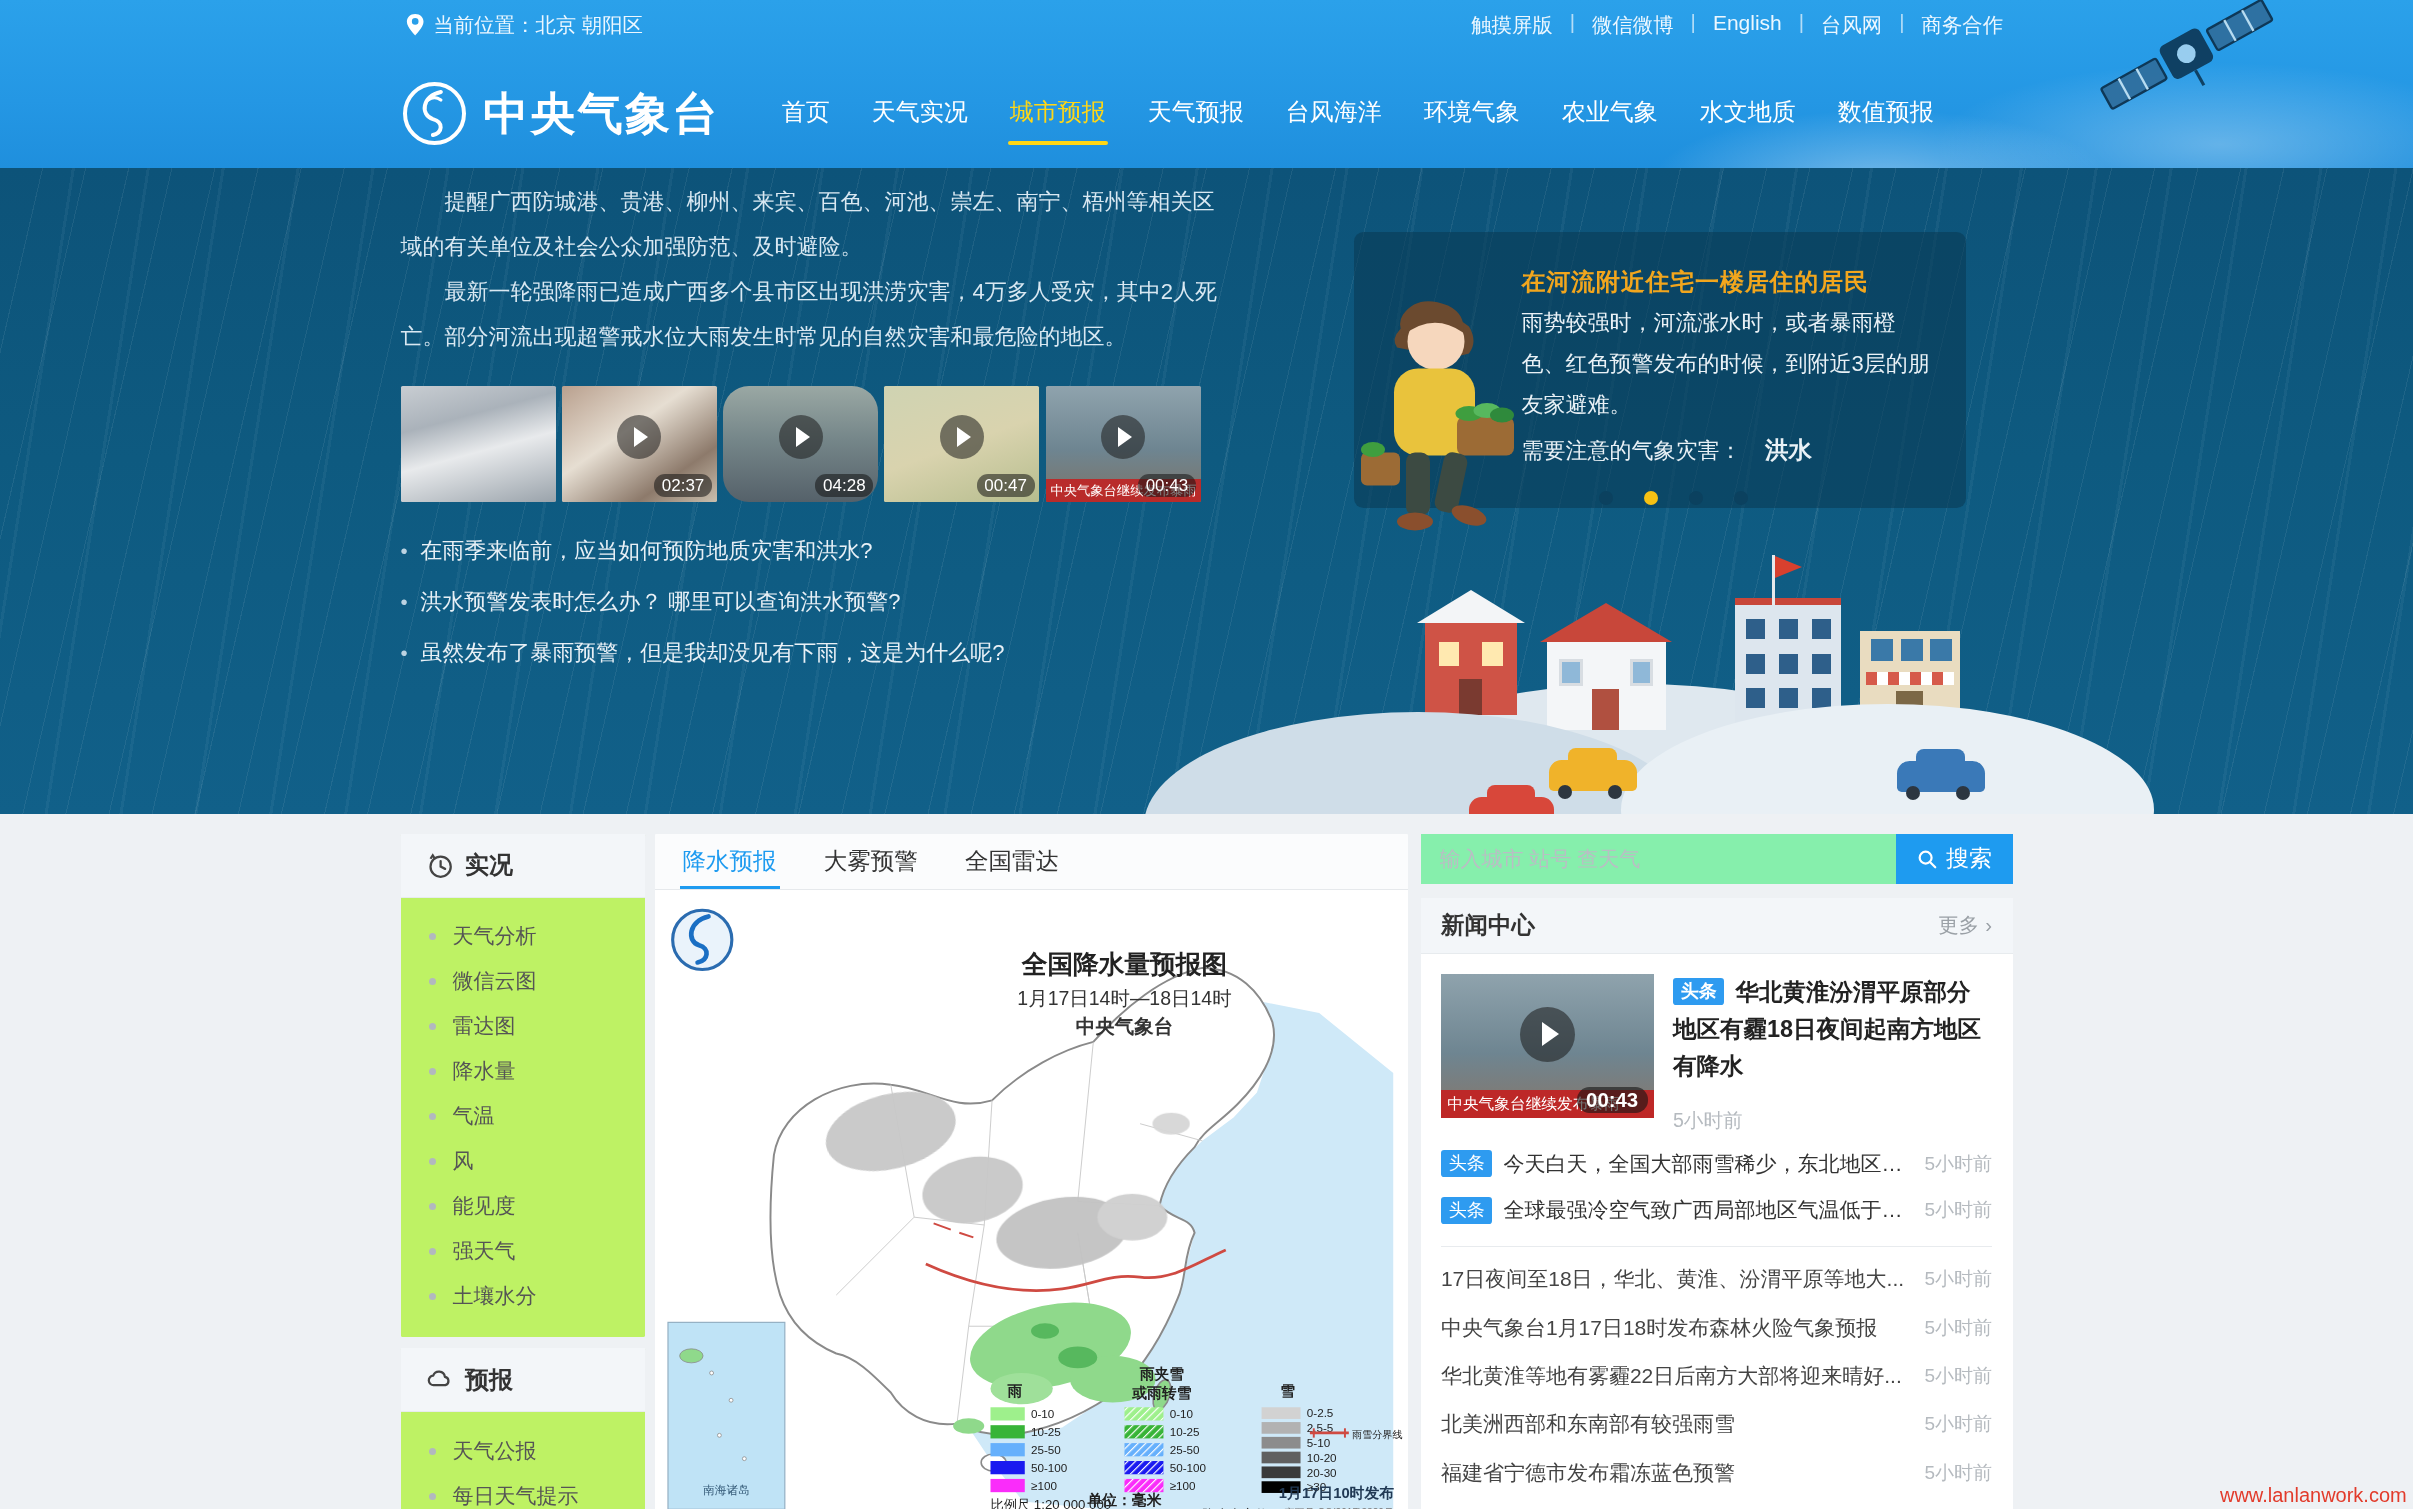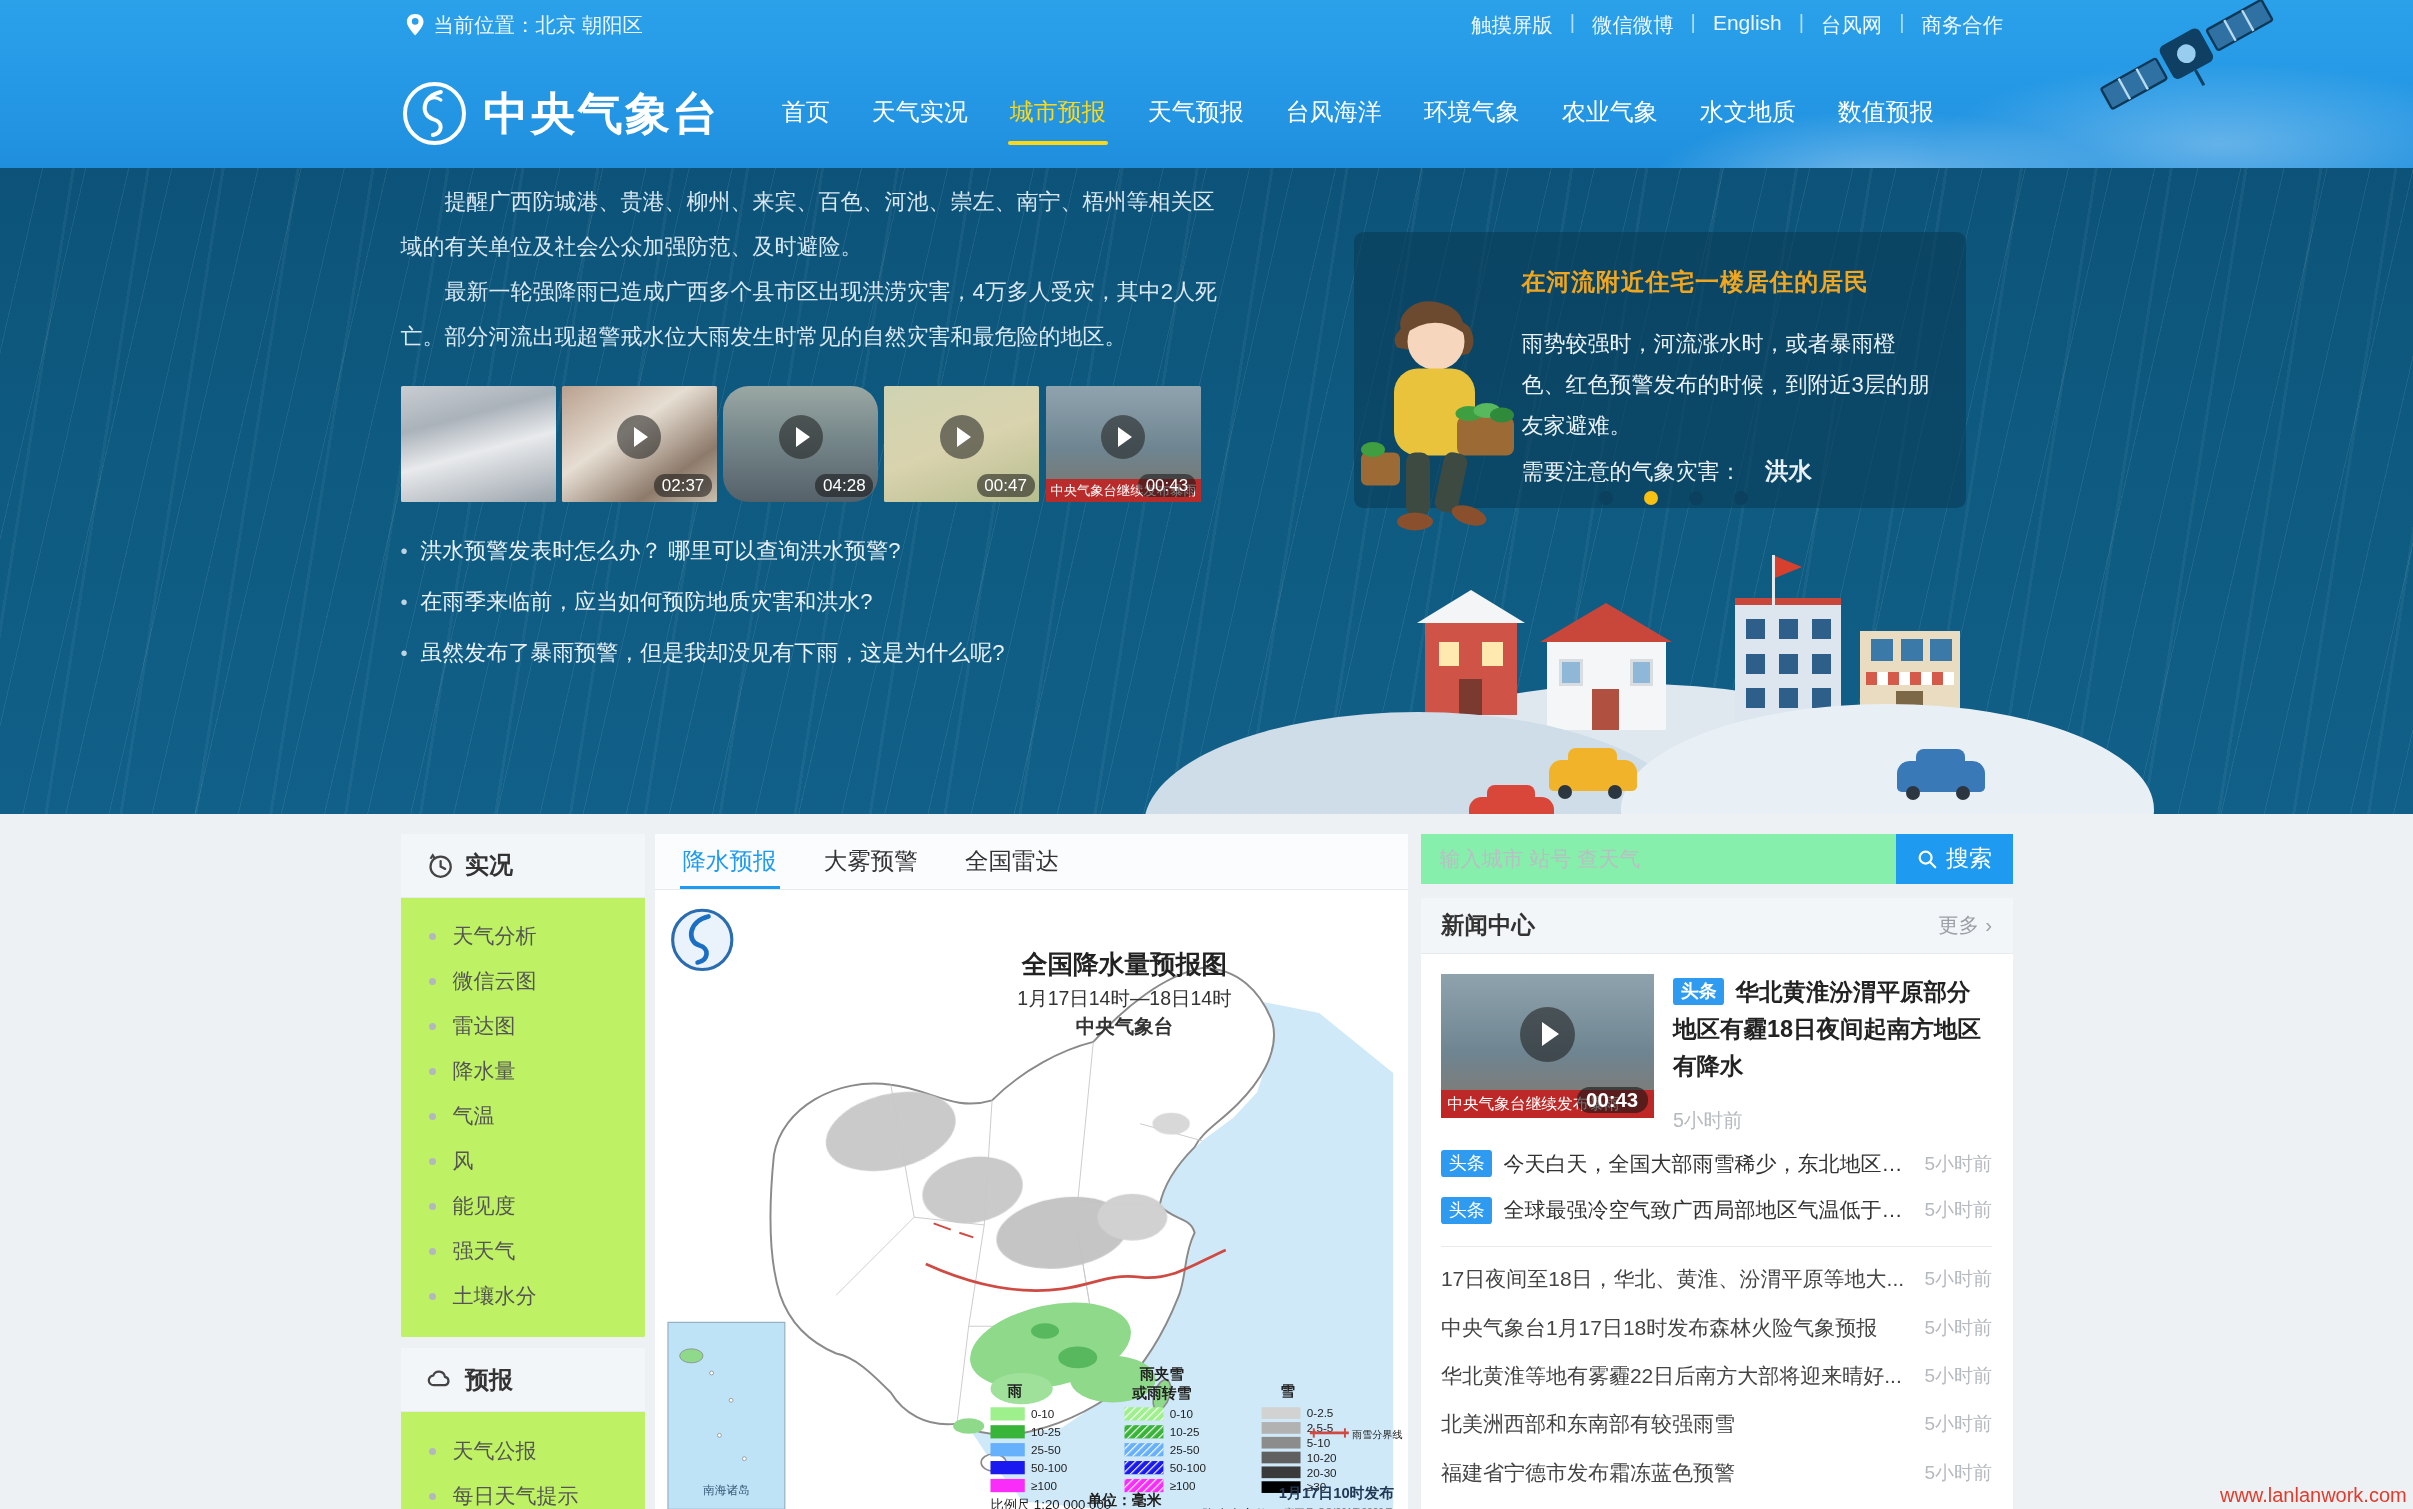--- a/index.html
+++ b/index.html
@@ -71,21 +71,21 @@
   .v5 { background: linear-gradient(180deg,#8fa3ad 0%,#6e8591 55%,#7c7468 100%); }
   .q-list { margin-top: 34px; }
   .q-list li { list-style: none; color: #e8f0f6; font-size: 22px; margin-bottom: 21px; cursor: pointer; }
   .q-list li::before { content:"•"; color: #bcd3e2; margin-right: 12.5px; font-size: 20.4px; }
 
   .tip-card { position: absolute; left: 953px; top: 53px; width: 612px; height: 276px;
     background: rgba(9,56,82,.55); border-radius: 9.4px; }
   .tip-person { position: absolute; left: -11px; bottom: -33px; }
   .tip-inner { margin-left: 168px; padding: 34px 33px 0 0; }
   .tip-title { color: #f2a61d; font-size: 24px; font-weight: bold; letter-spacing: 0.8px; }
-  .tip-body { margin-top: 25px; color: #e9f1f6; font-size: 22px; line-height: 41px; }
+  .tip-body { margin-top: 4px; color: #e9f1f6; font-size: 22px; line-height: 41px; }
   .tip-note { margin-top: 9.4px; color: #e9f1f6; font-size: 22px; }
   .tip-note b { font-size: 23.5px; margin-left: 23.5px; font-weight: bold; }
   .dots { position: absolute; left: 1198px; top: 312px; display: flex; gap: 31px; }
   .dot { width: 14px; height: 14px; border-radius: 50%; background: #0b415f; cursor: pointer; }
   .dot.active { background: #f6c113; }
 
   
   .illu { position: absolute; right: 0; bottom: 0; width: 705px; height: 258px; }
   .wave { position: absolute; border-radius: 50%; }
   .w1 { width: 611px; height: 235px; left: 23.5px; top: 117px; background: #dfe8ef; }
@@ -255,22 +255,22 @@
         <span class="dur">00:47</span>
       </div>
       <div class="vid v5">
         <span class="play"></span>
         <span class="banner">中央气象台继续发布暴雨</span>
         <span class="dur">00:43</span>
       </div>
     </div>
 
     <ul class="q-list">
+      <li>在雨季来临前，应当如何预防地质灾害和洪水?</li>
       <li>洪水预警发表时怎么办？ 哪里可以查询洪水预警?</li>
-      <li>在雨季来临前，应当如何预防地质灾害和洪水?</li>
       <li>虽然发布了暴雨预警，但是我却没见有下雨，这是为什么呢?</li>
     </ul>
 
     <div class="tip-card">
       <svg class="tip-person" width="180" height="258" viewBox="0 0 120 170">
         <path d="M38 30 q22 -22 46 -2 q6 10 0 18 l-8 2 q-20 -14 -30 -4 l-10 -2 q-4 -6 2 -12z" fill="#6b4a2f"></path>
         <circle cx="62" cy="38" r="19" fill="#f6d7bd"></circle>
         <path d="M40 34 q20 -16 40 -2 q2 -12 -10 -18 q-20 -8 -30 6 q-4 6 0 14z" fill="#6b4a2f"></path>
         <rect x="34" y="56" width="54" height="58" rx="16" fill="#e9c33c"></rect>
         <rect x="76" y="88" width="38" height="26" rx="5" fill="#9c6b35"></rect>

